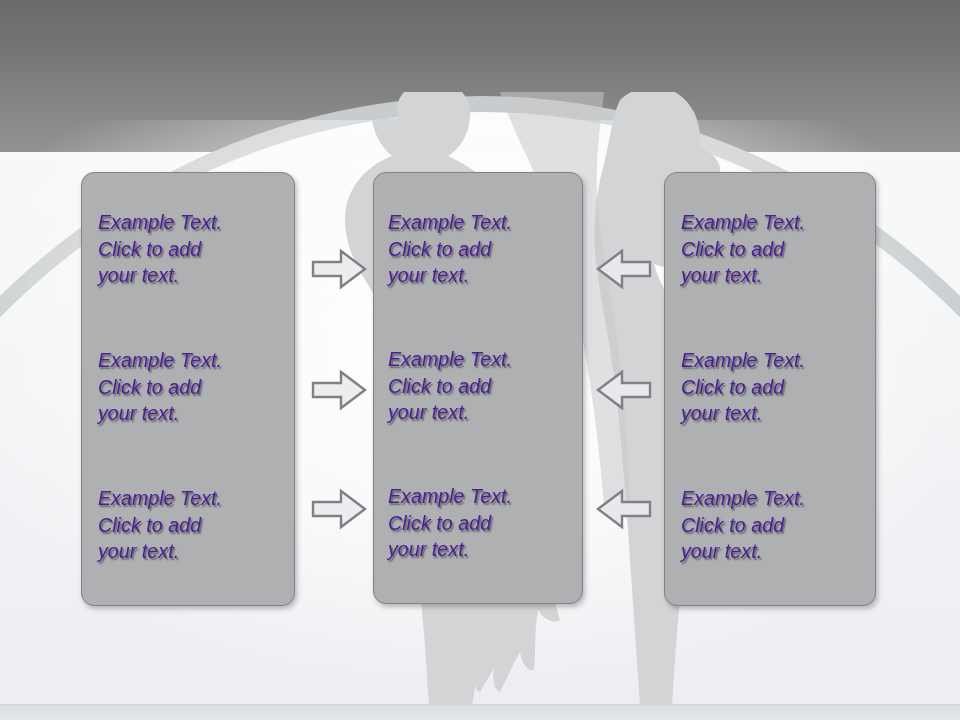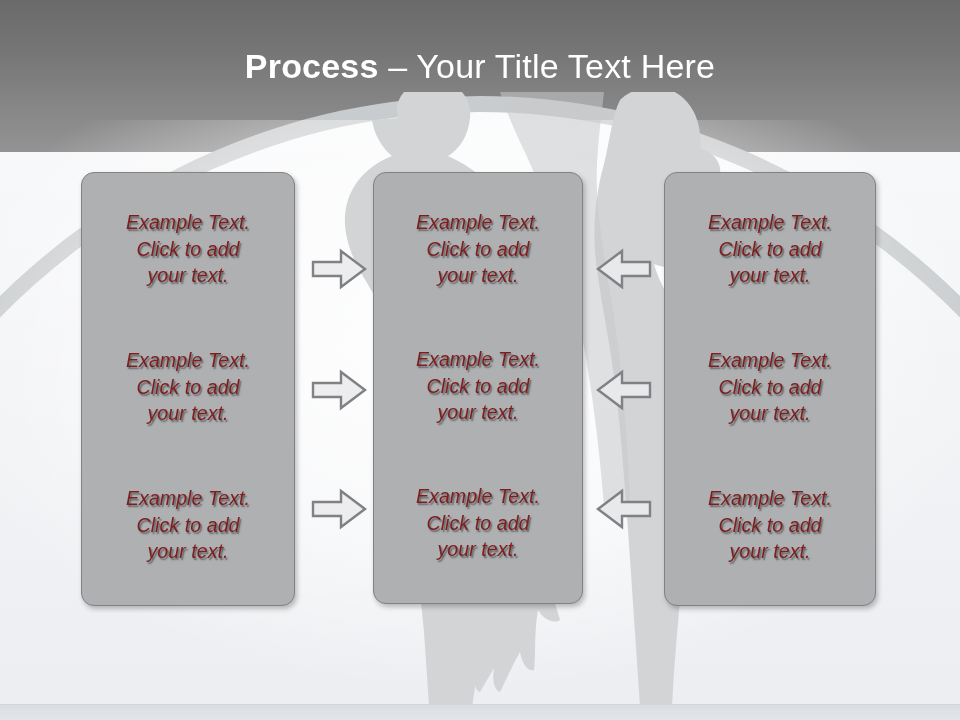--- a/index.html
+++ b/index.html
@@ -67,22 +67,21 @@
     box-sizing:border-box;
     display:flex;flex-direction:column;
     justify-content:space-between;
     align-items:stretch;
   }
   .box.col-left  { left:81px;  top:172px; width:214px; height:434px; padding:36px 16px 40px 16px;}
   .box.col-mid   { left:373px; top:172px; width:210px; height:432px; padding:36px 14px 40px 14px;}
   .box.col-right { left:664px; top:172px; width:212px; height:434px; padding:36px 16px 40px 16px;}
 
   .cell{
-    text-align:center;
-    color:#7f1d1d;
+    color:#4c1d95;
     font-style:italic;
     font-size:19.5px;
     line-height:1.36;
     letter-spacing:0.1px;
     text-shadow:1.5px 1.5px 1.6px rgba(75,77,80,0.80);
     white-space:pre-line;
   }
   .box.col-left  .cell{font-size:19.5px;}
   .box.col-mid   .cell{font-size:19.5px;}
   .box.col-right .cell{font-size:19.5px;}
@@ -166,23 +165,20 @@
         <path d="M500 0 L604 0 C600 36 594 76 598 116 C602 160 612 206 618 254
                  C624 304 628 360 630 414 L604 414
                  C598 340 588 266 574 206 C560 146 540 90 520 50
                  C512 32 504 14 500 0 Z"></path>
       </g>
     </svg>
   </div>
 
   <div class="bg-bottom-band"></div>
 
-  <div class="title">
-    <span class="strong">Process</span><span class="light"> – Your Title Text Here</span>
-  </div>
 
   <div class="box col-left">
     <div class="cell">Example Text.
 Click  to add
 your text.</div>
     <div class="cell">Example Text.
 Click  to add
 your text.</div>
     <div class="cell">Example Text.
 Click  to add

